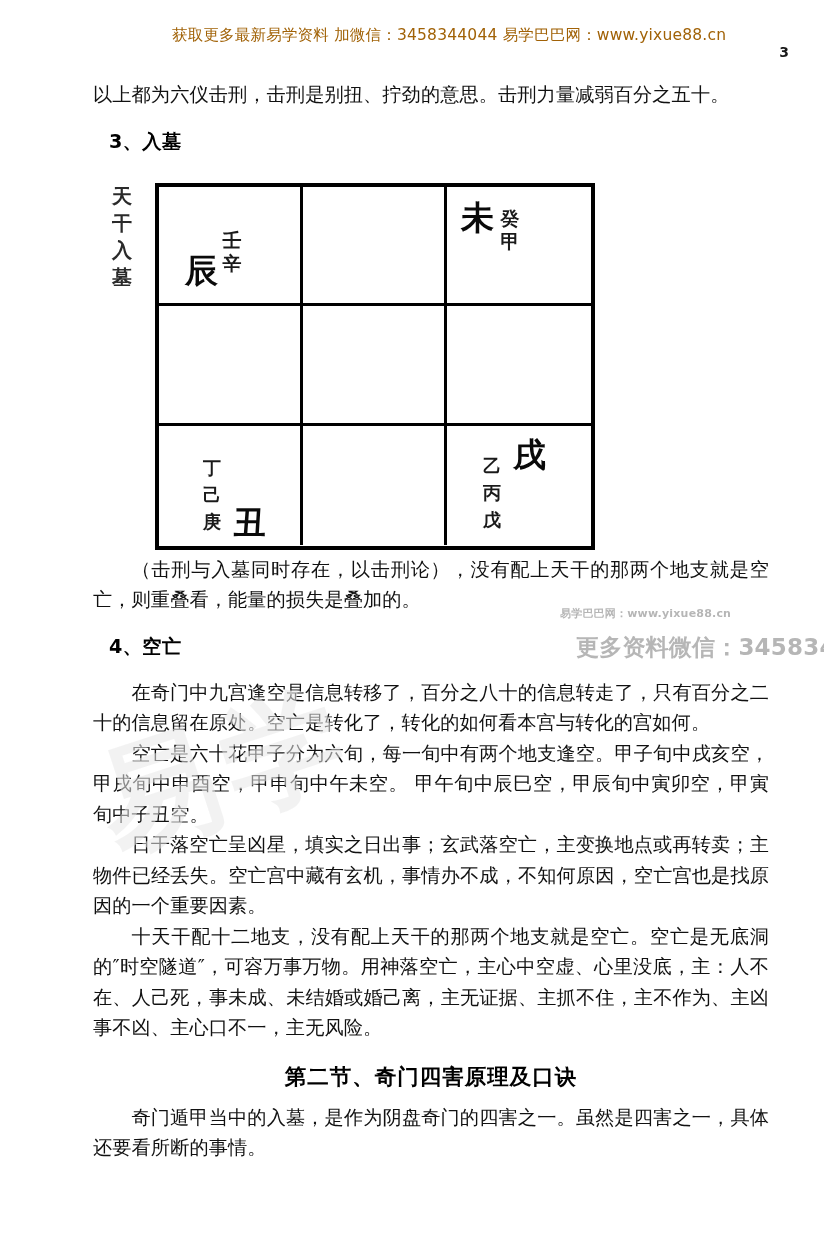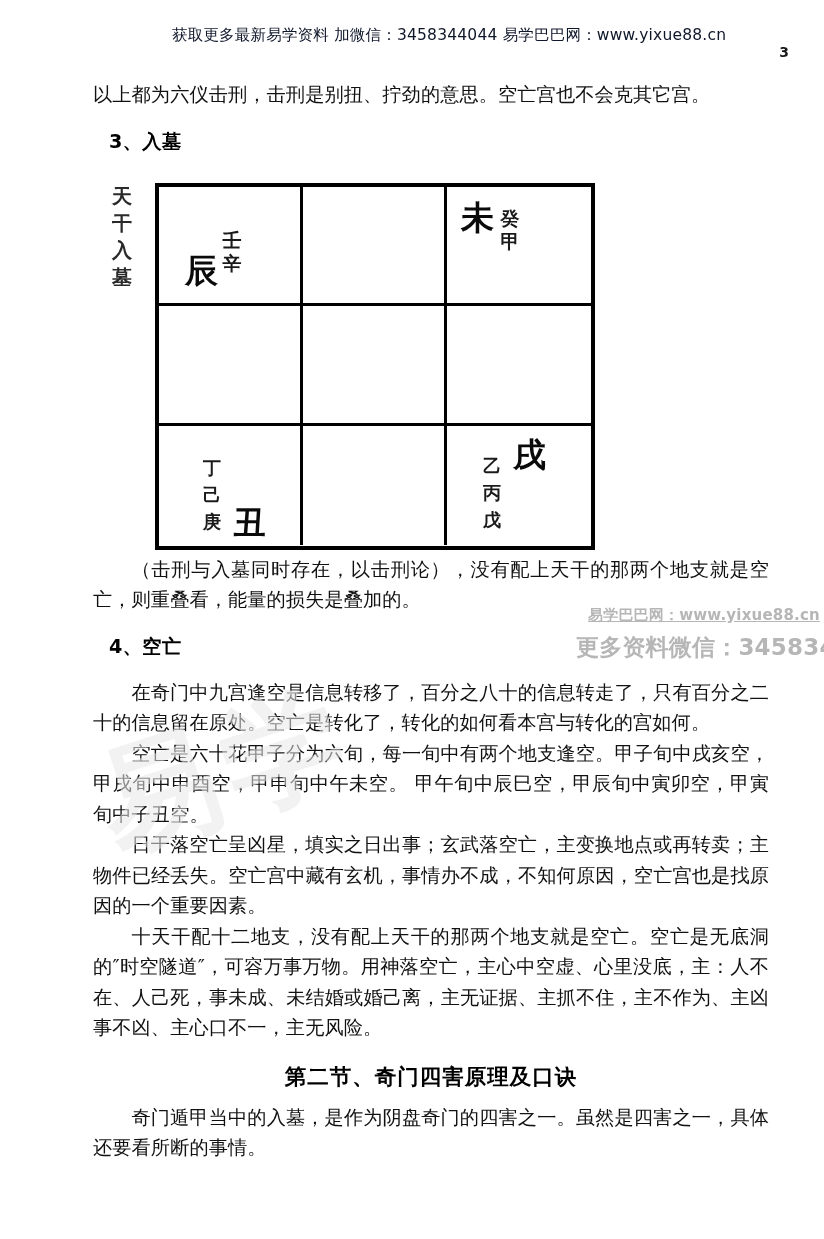--- a/index.html
+++ b/index.html
@@ -25,21 +25,21 @@
     top: 25px;
     left: 0;
     width: 824px;
     height: 46px;
   }
   .header-note {
     position: absolute;
     left: 172px;
     top: 0;
     font-size: 15.5px;
-    color: #0f172a;
+    color: #a16207;
     letter-spacing: 0.2px;
     white-space: nowrap;
   }
   .page-number {
     position: absolute;
     right: 35px;
     top: 19px;
     font-size: 14px;
     font-weight: bold;
     color: #1a1a1a;
@@ -160,25 +160,24 @@
   
   .watermark {
     position: absolute;
     color: #9a9a9a;
     font-weight: bold;
     white-space: nowrap;
     pointer-events: none;
     opacity: 0.72;
   }
   .wm-1 {
-    left: 588px;
+    left: 560px;
     top: 606px;
-    font-size: 15px;
+    font-size: 11px;
     letter-spacing: 0.2px;
-    text-decoration: underline;
   }
   .wm-2 {
     left: 576px;
     top: 632px;
     font-size: 23px;
     letter-spacing: 0.2px;
   }
   .wm-3 {
     left: 96px;
     top: 690px;
@@ -194,21 +193,21 @@
 
 <div class="page">
 
   <div class="header">
     <div class="header-note">获取更多最新易学资料 加微信：3458344044 易学巴巴网：www.yixue88.cn</div>
     <div class="page-number">3</div>
   </div>
 
   <div class="content">
 
-    <p class="para">以上都为六仪击刑，击刑是别扭、拧劲的意思。空亡宫也不会克其它宫。</p>
+    <p class="para">以上都为六仪击刑，击刑是别扭、拧劲的意思。击刑力量减弱百分之五十。</p>
 
     <h3 class="sub-head">3、入墓</h3>
 
     <div class="diagram-wrap">
       <div class="vlabel">
         <span>天</span>
         <span>干</span>
         <span>入</span>
         <span>墓</span>
       </div>

